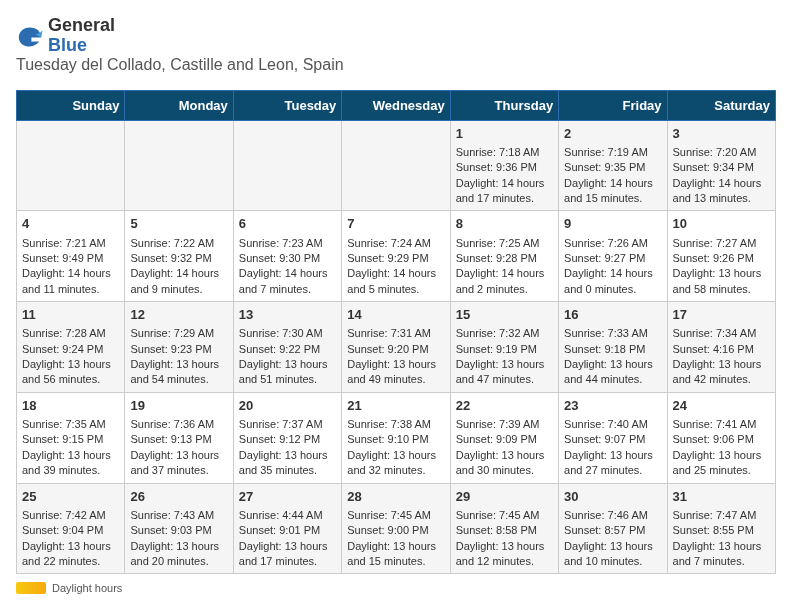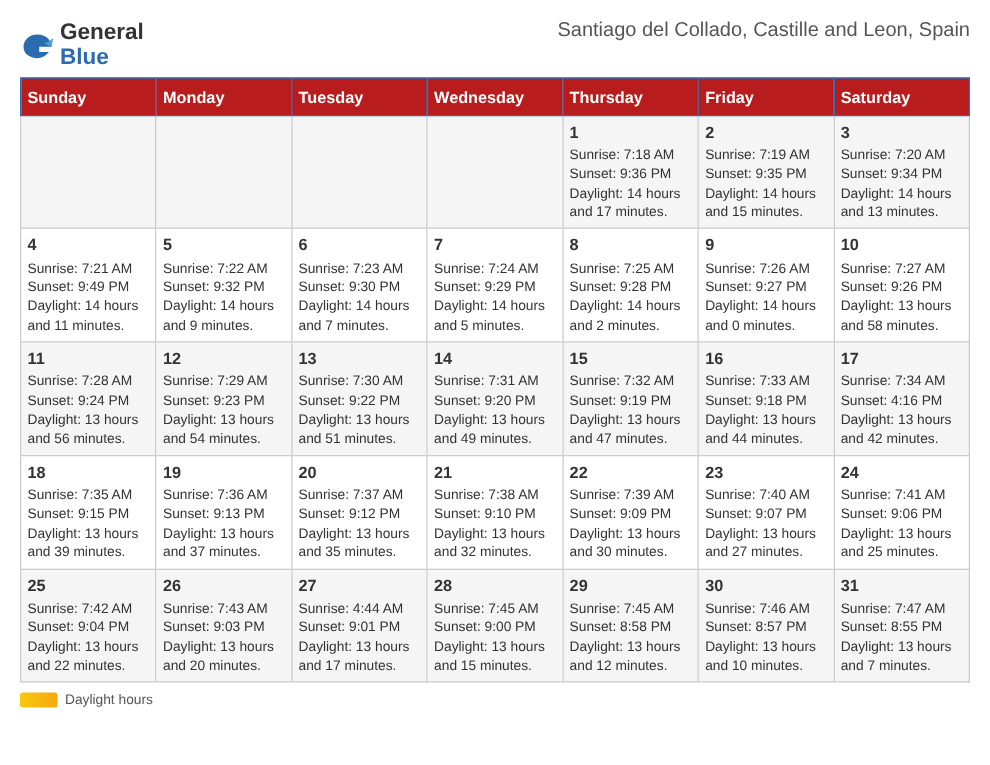--- a/index.html
+++ b/index.html
@@ -7,21 +7,22 @@
       font-family: Arial, sans-serif;
       background: #fff;
       width: 792px;
       min-height: 612px;
       padding: 16px;
     }
     .header {
       display: flex;
       align-items: flex-start;
       justify-content: space-between;
-      margin-bottom: 6px;
+      margin-bottom: 16px;
+      flex-direction: column;
     }
     .logo {
       display: flex;
       align-items: center;
       gap: 4px;
     }
     .logo-text {
       display: flex;
       flex-direction: column;
       line-height: 1.1;
@@ -52,24 +53,24 @@
       font-size: 16px;
       color: #555;
       font-weight: normal;
     }
     table {
       width: 100%;
       border-collapse: collapse;
       font-size: 11px;
     }
     thead tr th {
-      background-color: #b91c1c;
+      background-color: #0c4a6e;
       color: #fff;
       padding: 7px 5px;
-      text-align: left;
+      text-align: right;
       font-size: 13px;
       font-weight: bold;
       border: 1px solid #2b6cb0;
     }
     tbody tr td {
       border: 1px solid #ccc;
       padding: 4px 5px;
       vertical-align: top;
       width: 108px;
       min-height: 80px;
@@ -117,21 +118,21 @@
     <svg class="logo-icon" viewBox="0 0 40 40" xmlns="http://www.w3.org/2000/svg">
       <path d="M20 8 C10 8 4 15 4 22 C4 30 11 35 20 35 C25 35 30 32 33 28 L22 28 L22 22 L36 22 C36 14 29 8 20 8Z" fill="#2b6cb0"></path>
       <path d="M33 16 L38 12 L36 22 L28 18Z" fill="#4a9fd4"></path>
     </svg>
     <div class="logo-text">
       <span class="logo-general">General</span>
       <span class="logo-blue">Blue</span>
     </div>
   </div>
   <div class="title-section">
-    <div class="subtitle">Santiago del Collado, Castille and Leon, Spain</div>
+    <div class="subtitle">Tuesday del Collado, Castille and Leon, Spain</div>
   </div>
 </div>
 
 <table>
   <thead>
     <tr>
       <th>Sunday</th>
       <th>Monday</th>
       <th>Tuesday</th>
       <th>Wednesday</th>

